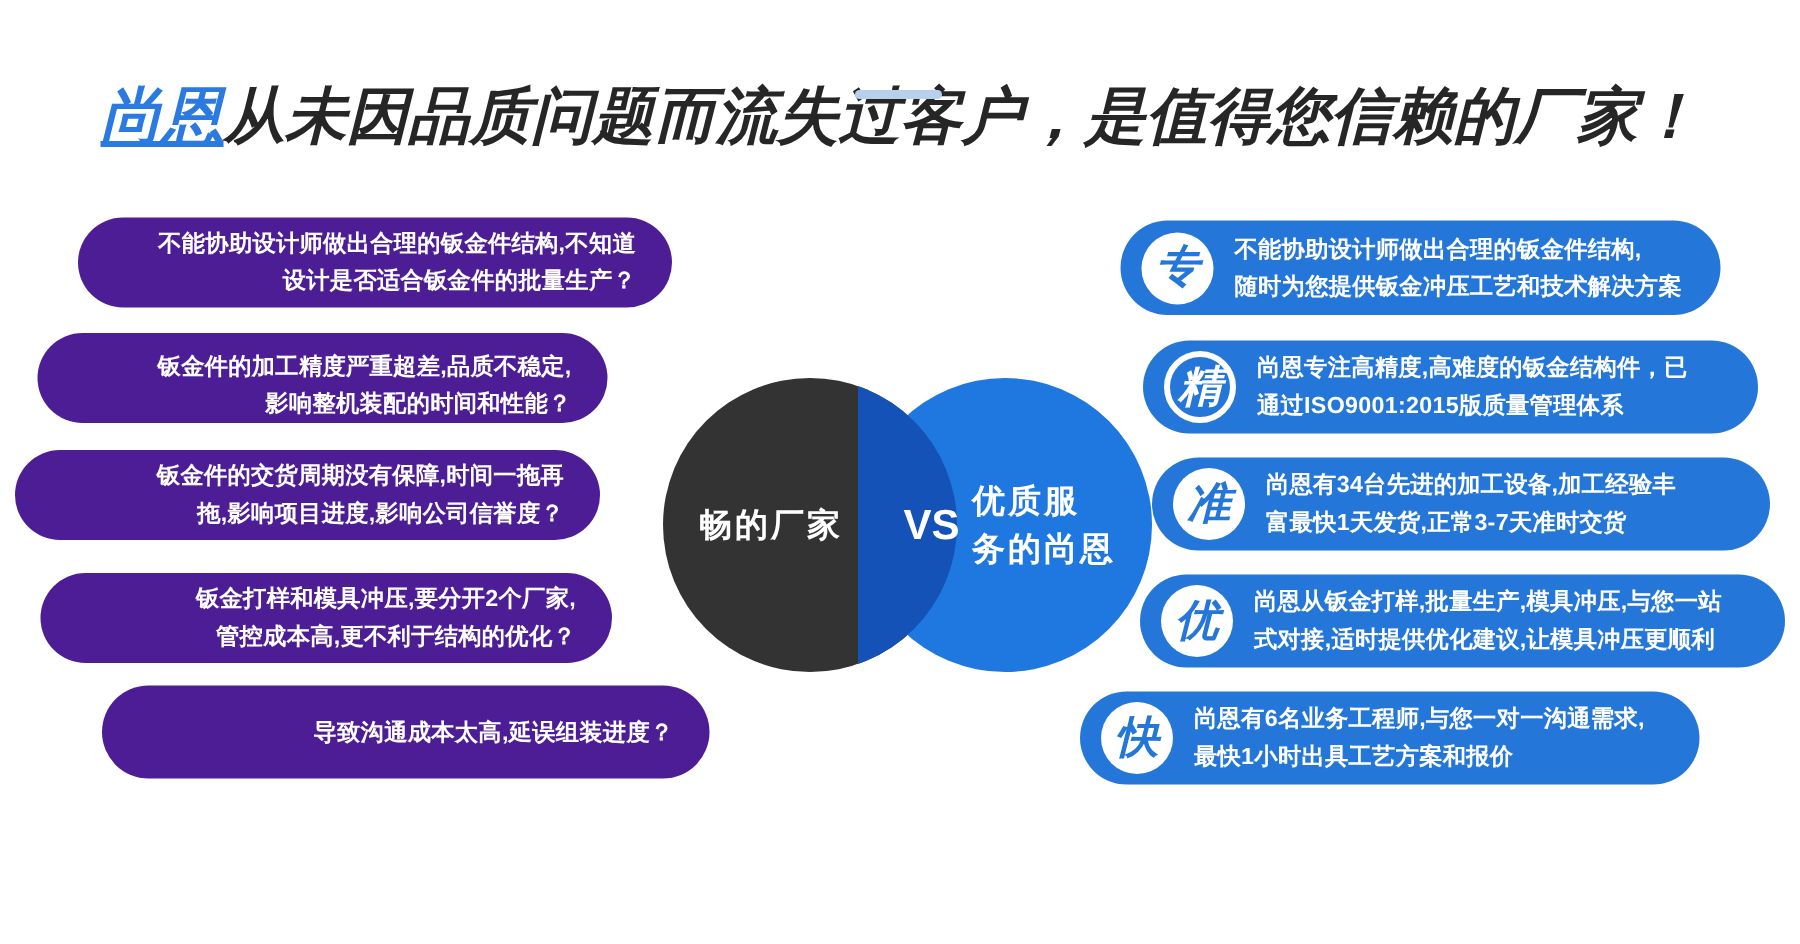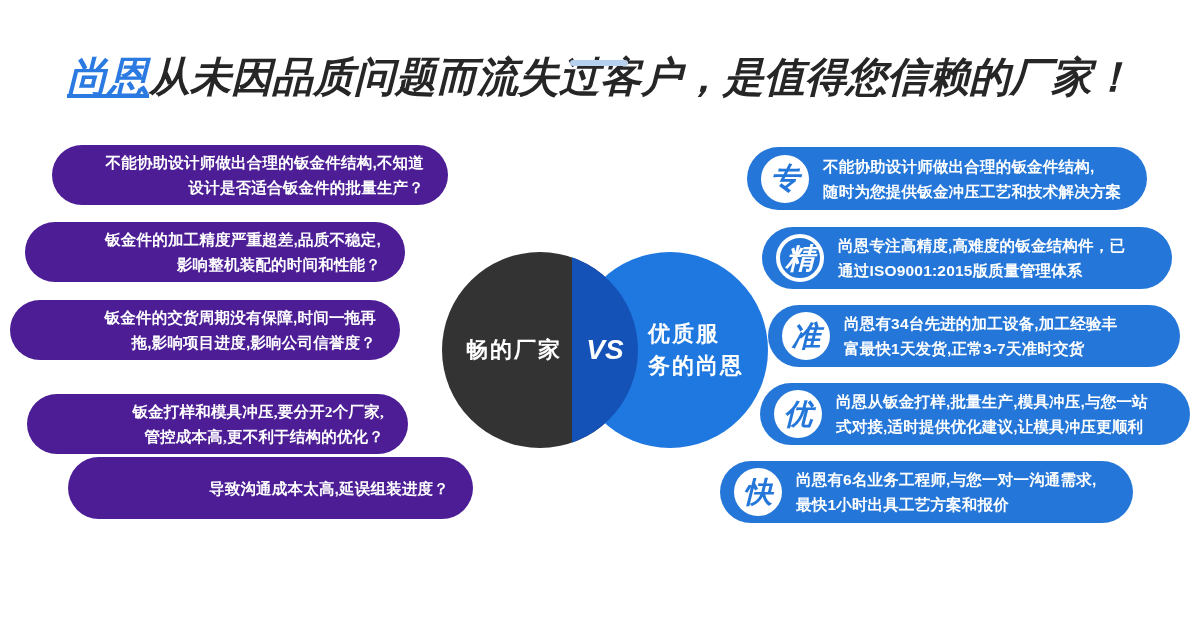--- a/index.html
+++ b/index.html
@@ -162,47 +162,47 @@
     left: 132px;
     top: 0;
     width: 66px;
     height: 196px;
     display: flex;
     align-items: center;
     justify-content: center;
     color: #ffffff;
     font-size: 28px;
     font-weight: 700;
-    font-style: italic;
     letter-spacing: 0px;
+    padding-left: 16px;
   }
 </style>
 </head>
 <body>
 
 <div id="stage">
 
   <div id="header">
     <div class="title-line"><span class="title-brand">尚恩</span><span>从未因品质问题而流失过客户，是值得您信赖的厂家！</span></div>
   </div>
   <div id="title-divider"></div>
 
   <div class="pill-left" style="left:52px; top:145px; width:396px; height:60px;">
     <span class="ln">不能协助设计师做出合理的钣金件结构,不知道</span>
     <span class="ln">设计是否适合钣金件的批量生产？</span>
   </div>
-  <div class="pill-left" style="left:25px; top:222px; width:380px; height:60px;">
+  <div class="pill-left" style="left:25px; top:222px; width:380px; height:60px;justify-content:flex-end;">
     <span class="ln">钣金件的加工精度严重超差,品质不稳定,</span>
     <span class="ln">影响整机装配的时间和性能？</span>
   </div>
   <div class="pill-left" style="left:10px; top:300px; width:390px; height:60px;">
     <span class="ln">钣金件的交货周期没有保障,时间一拖再</span>
     <span class="ln">拖,影响项目进度,影响公司信誉度？</span>
   </div>
-  <div class="pill-left" style="left:27px; top:394px; width:381px; height:60px;font-family:Liberation Serif, serif;">
+  <div class="pill-left" style="left:27px; top:382px; width:381px; height:60px;">
     <span class="ln">钣金打样和模具冲压,要分开2个厂家,</span>
     <span class="ln">管控成本高,更不利于结构的优化？</span>
   </div>
   <div class="pill-left" style="left:68px; top:457px; width:405px; height:62px;">
     <span class="ln">导致沟通成本太高,延误组装进度？</span>
   </div>
 
   <div class="pill-right" style="left:747px; top:147px; width:400px; height:63px;">
     <div class="badge">专</div>
     <div class="txt">

